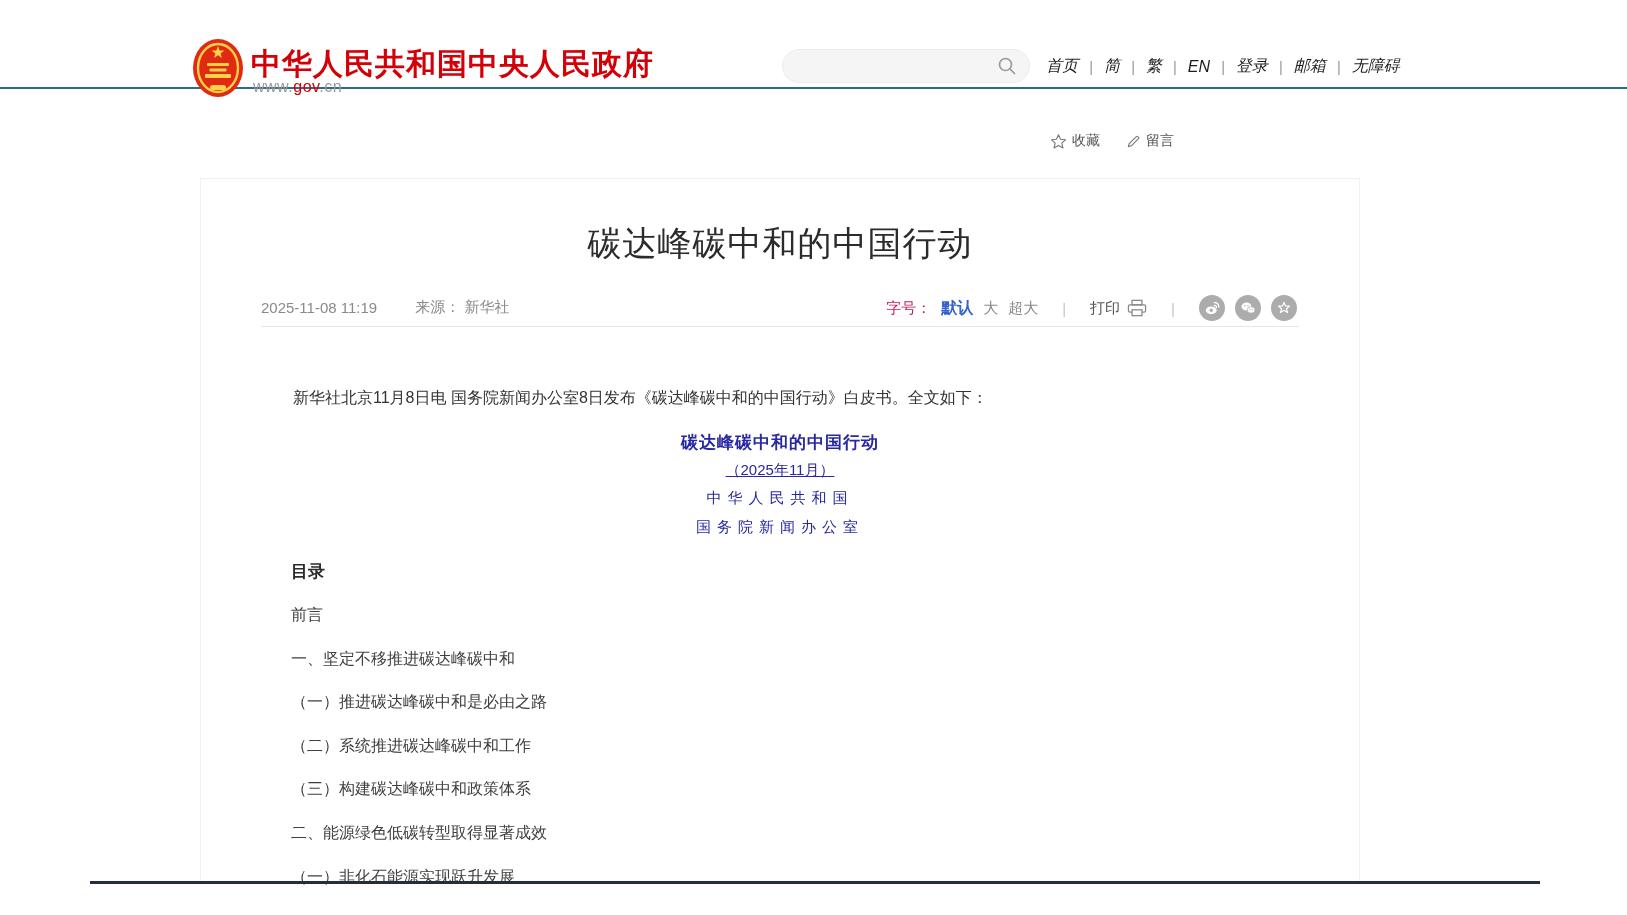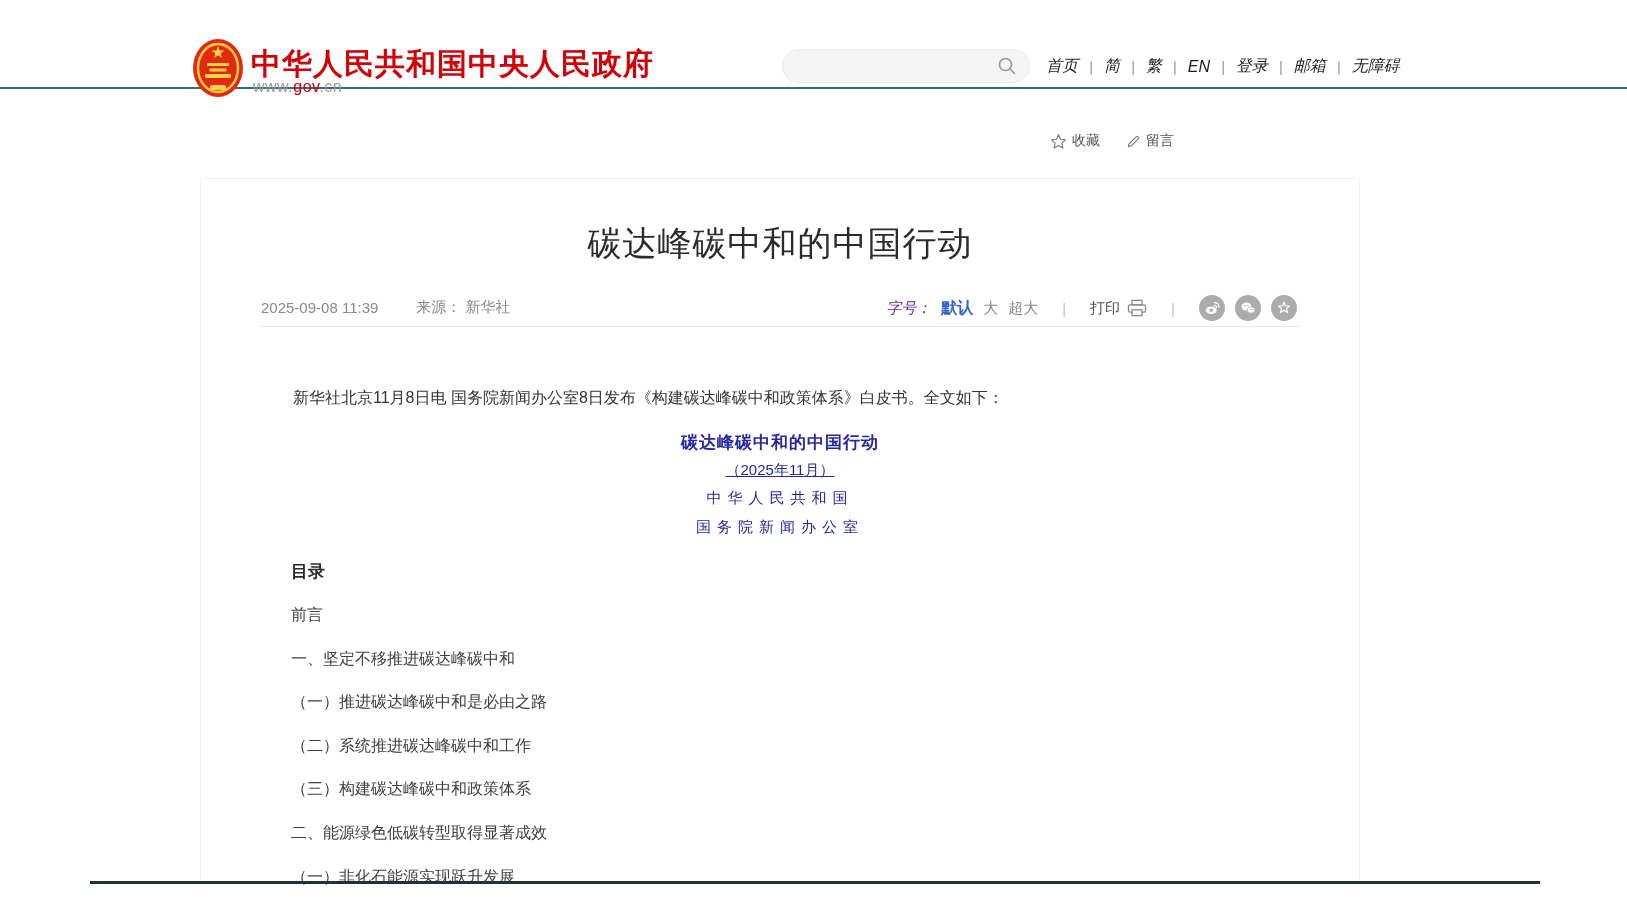--- a/index.html
+++ b/index.html
@@ -137,21 +137,21 @@
     align-items: center;
     white-space: nowrap;
   }
   .meta-right {
     position: absolute; right: 2px; top: 0;
     display: flex;
     align-items: center;
     gap: 10px;
     white-space: nowrap;
   }
-  .meta-right .fs-label { color: #4c1d95; font-style: italic; }
+  .meta-right .fs-label { color: #be185d; }
   .meta-right .fs-default { color: #3162cd; font-weight: bold; font-size: 16px; cursor: pointer; }
   .meta-right .fs-opt { color: #8a8a8a; cursor: pointer; }
   .meta-right .m-sep { color: #c4c4c4; padding: 0 14px; }
   .print-btn { display: flex; align-items: center; gap: 7px; color: #555; cursor: pointer; }
   .share-icons { display: flex; gap: 10px; }
   .circle-icon {
     width: 26px; height: 26px;
     border-radius: 50%;
     background: #acacac;
     display: flex; align-items: center; justify-content: center;
@@ -262,21 +262,21 @@
       <span>留言</span>
     </span>
   </div>
 
   <main class="article-card">
 
     <h1 class="article-title">碳达峰碳中和的中国行动</h1>
 
     <div class="meta-row">
       <div class="meta-left">
-        <span>2025-09-08 11:39</span>
+        <span>2025-11-08 11:19</span>
         <span>
           <span>来源：</span>
           <span>新华社</span>
         </span>
       </div>
 
       <div class="meta-right">
         <span class="fs-label">字号：</span>
         <span class="fs-default">默认</span>
         <span class="fs-opt">大</span>
@@ -314,21 +314,21 @@
             <svg width="20" height="20" viewBox="0 0 26 26">
               <polygon points="13,5.5 14.9,10.4 20.2,10.6 16.1,13.9 17.6,19 13,16 8.4,19 9.9,13.9 5.8,10.6 11.1,10.4" fill="none" stroke="#fff" stroke-width="1.5" stroke-linejoin="round"></polygon>
             </svg>
           </span>
         </span>
       </div>
     </div>
 
     <div class="meta-divider"></div>
 
-    <p class="intro-para">新华社北京11月8日电 国务院新闻办公室8日发布《构建碳达峰碳中和政策体系》白皮书。全文如下：</p>
+    <p class="intro-para">新华社北京11月8日电 国务院新闻办公室8日发布《碳达峰碳中和的中国行动》白皮书。全文如下：</p>
 
     <div class="doc-line doc-title">碳达峰碳中和的中国行动</div>
     <div class="doc-line doc-date">（2025年11月）</div>
     <div class="doc-line doc-kai doc-author1">中华人民共和国</div>
     <div class="doc-line doc-kai doc-author2">国务院新闻办公室</div>
 
     <div class="toc-heading">目录</div>
 
     <div class="toc-item" style="top:426px">前言</div>
     <div class="toc-item" style="top:470px">一、坚定不移推进碳达峰碳中和</div>

